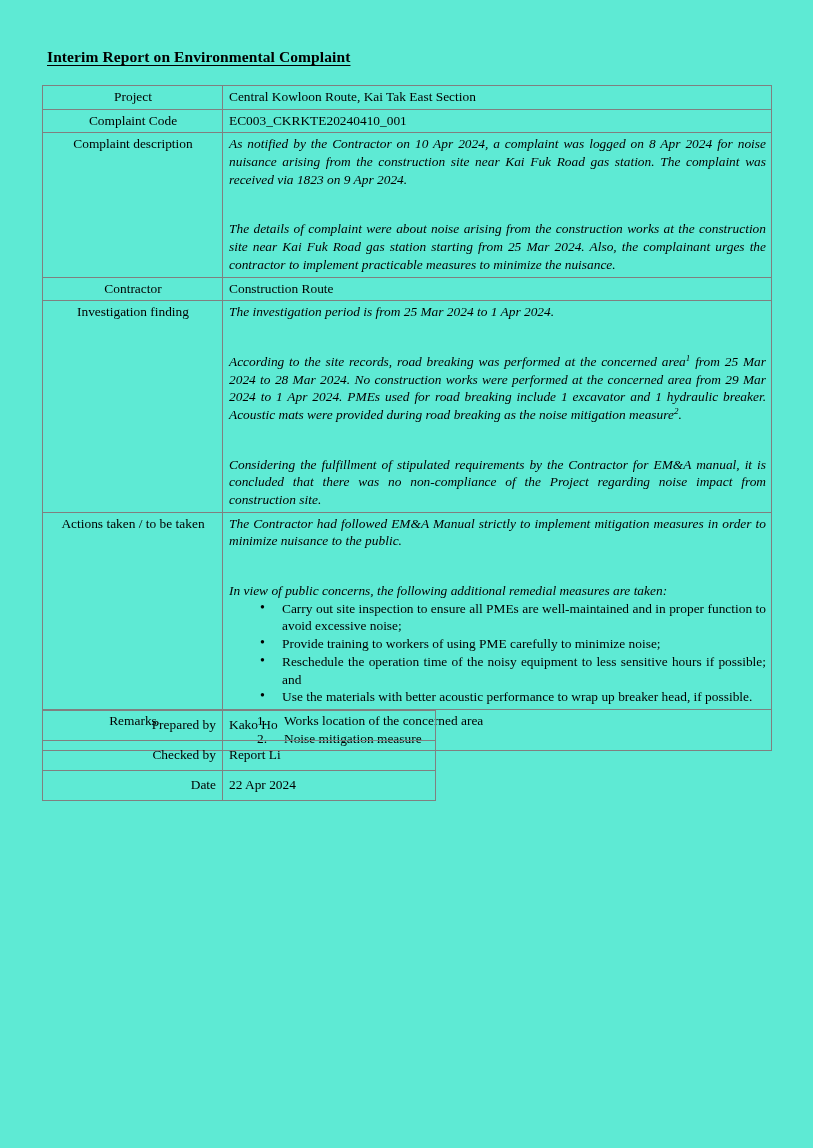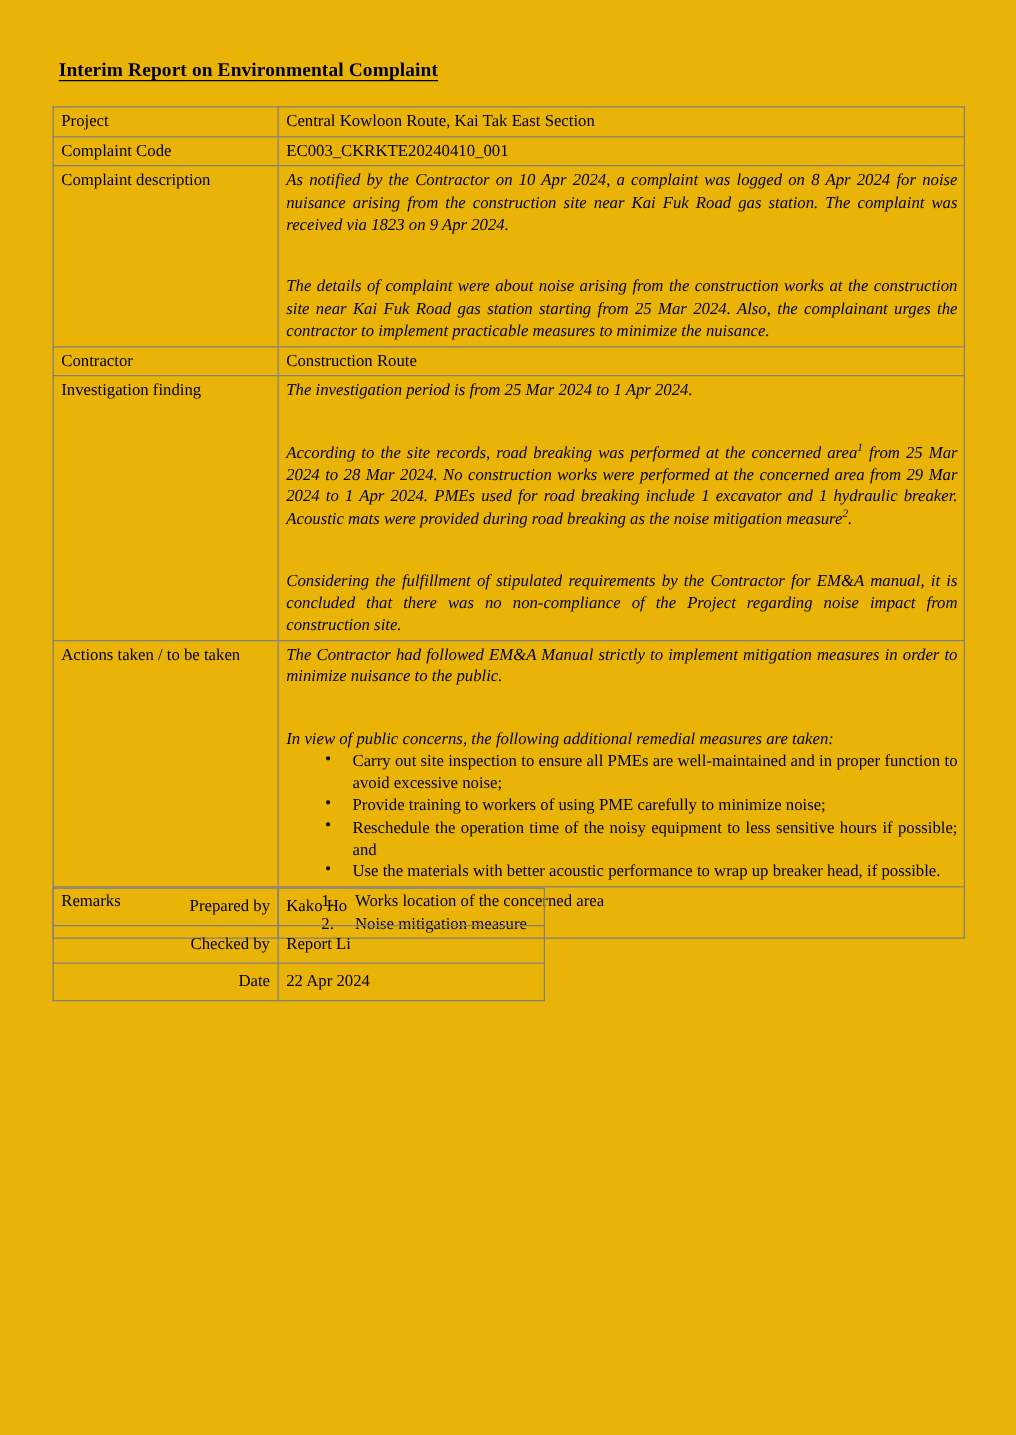--- a/index.html
+++ b/index.html
@@ -11,21 +11,21 @@
     width: 813px;
     height: 1148px;
     font-family: "Liberation Serif", "DejaVu Serif", serif;
     color: #000000;
     -webkit-font-smoothing: antialiased;
   }
   .page {
     position: relative;
     width: 813px;
     height: 1148px;
-    background: #eab308;
+    background: #5eead4;
     box-sizing: border-box;
   }
 
   
   .doc-title {
     position: absolute;
     left: 47px;
     top: 48px;
     font-size: 15.5px;
     font-weight: bold;
@@ -49,20 +49,21 @@
     vertical-align: top;
     padding: 2px 5px 3px 6px;
     font-size: 13.4px;
     line-height: 1.32;
   }
   .col-label { width: 180px; }
   .col-value { width: 549px; }
 
   .cell-label {
     white-space: nowrap;
+    text-align: center;
   }
   .justify {
     text-align: justify;
     text-justify: inter-word;
   }
   .para { margin: 0; font-style: italic; }
   .gap-2 { height: 32px; }
 
   sup {
     font-size: 9px;

